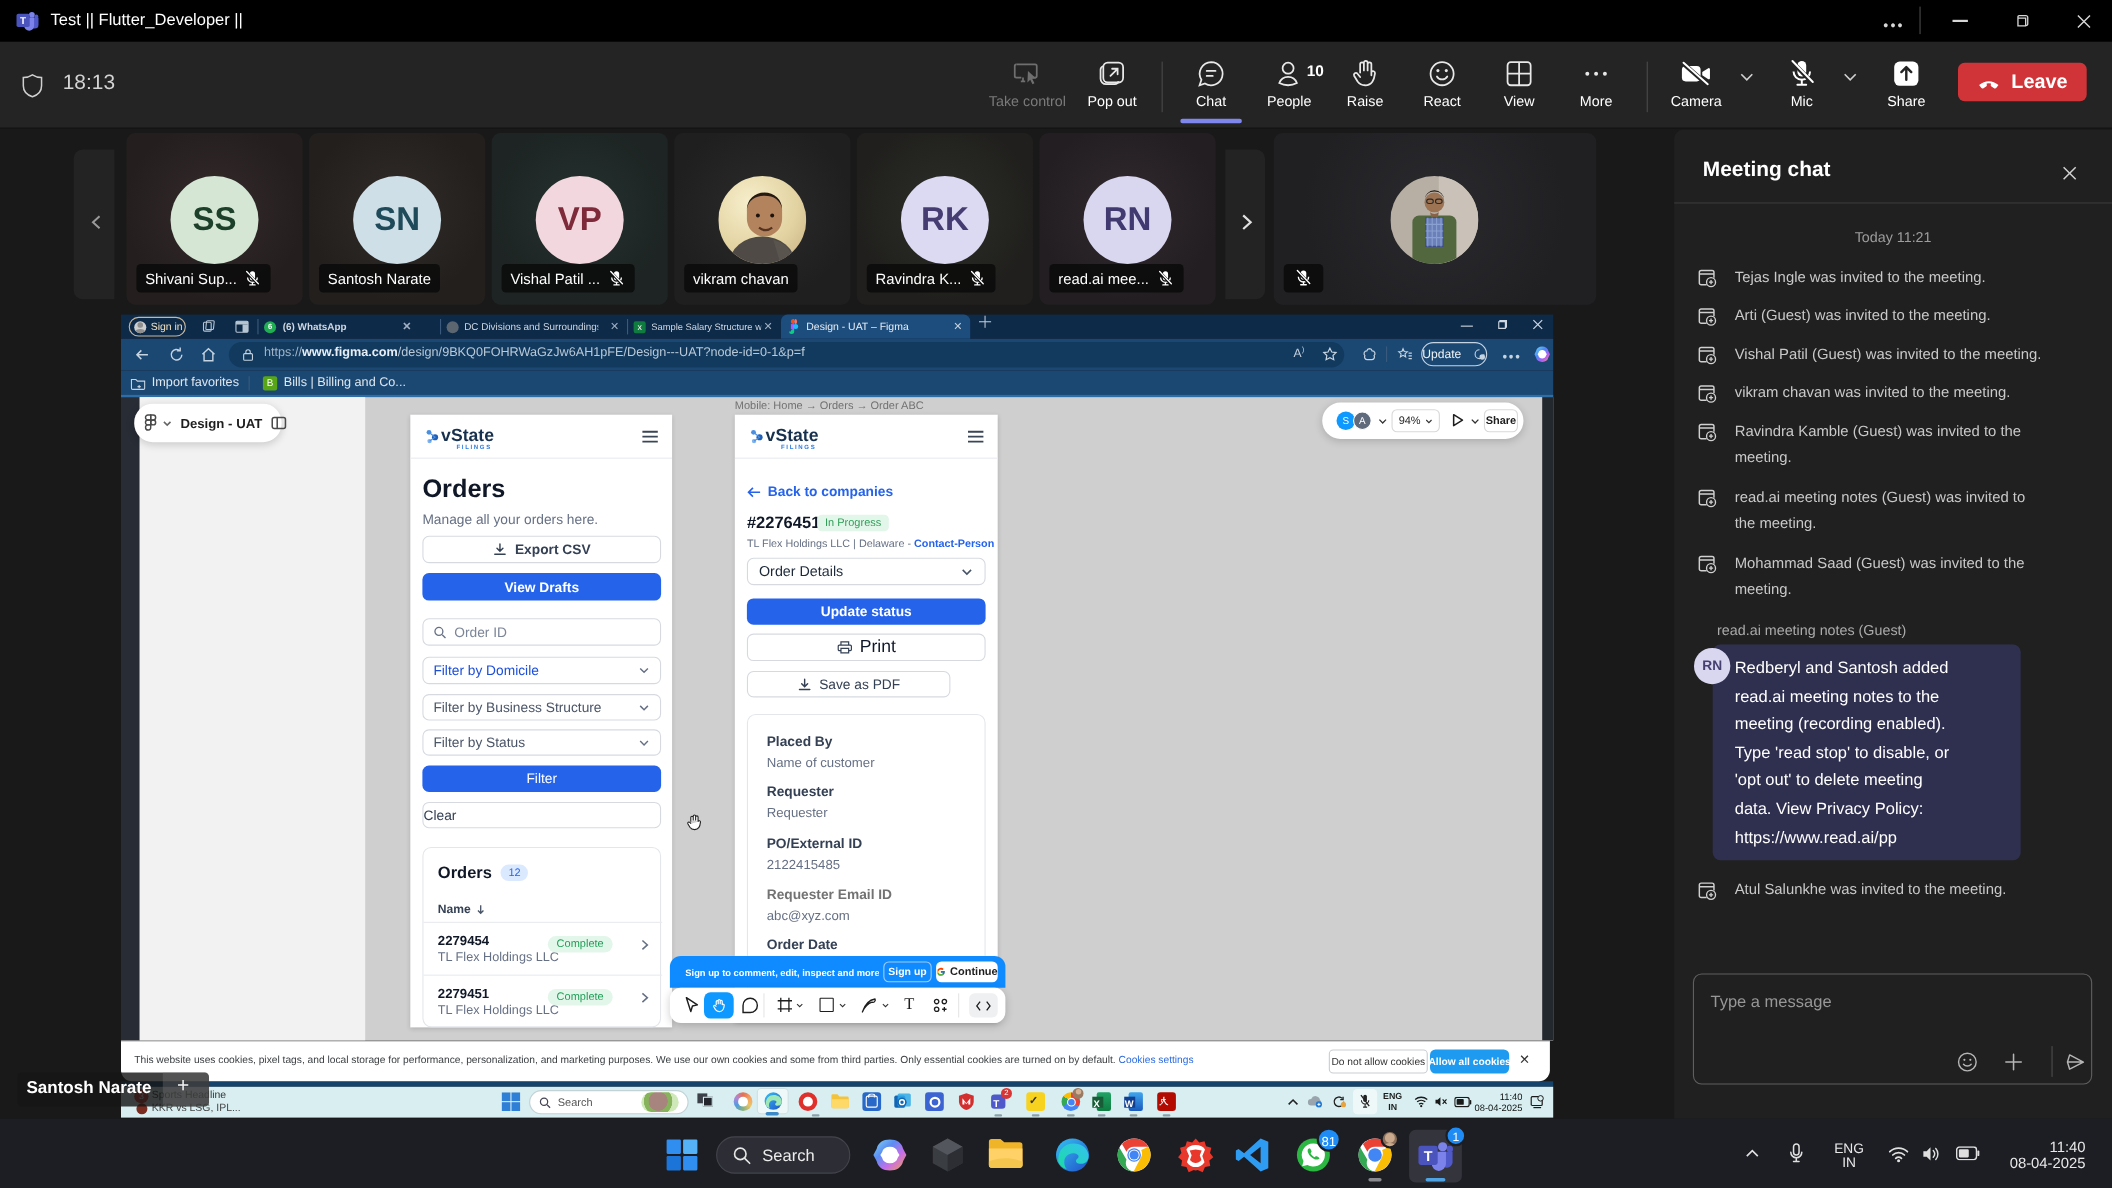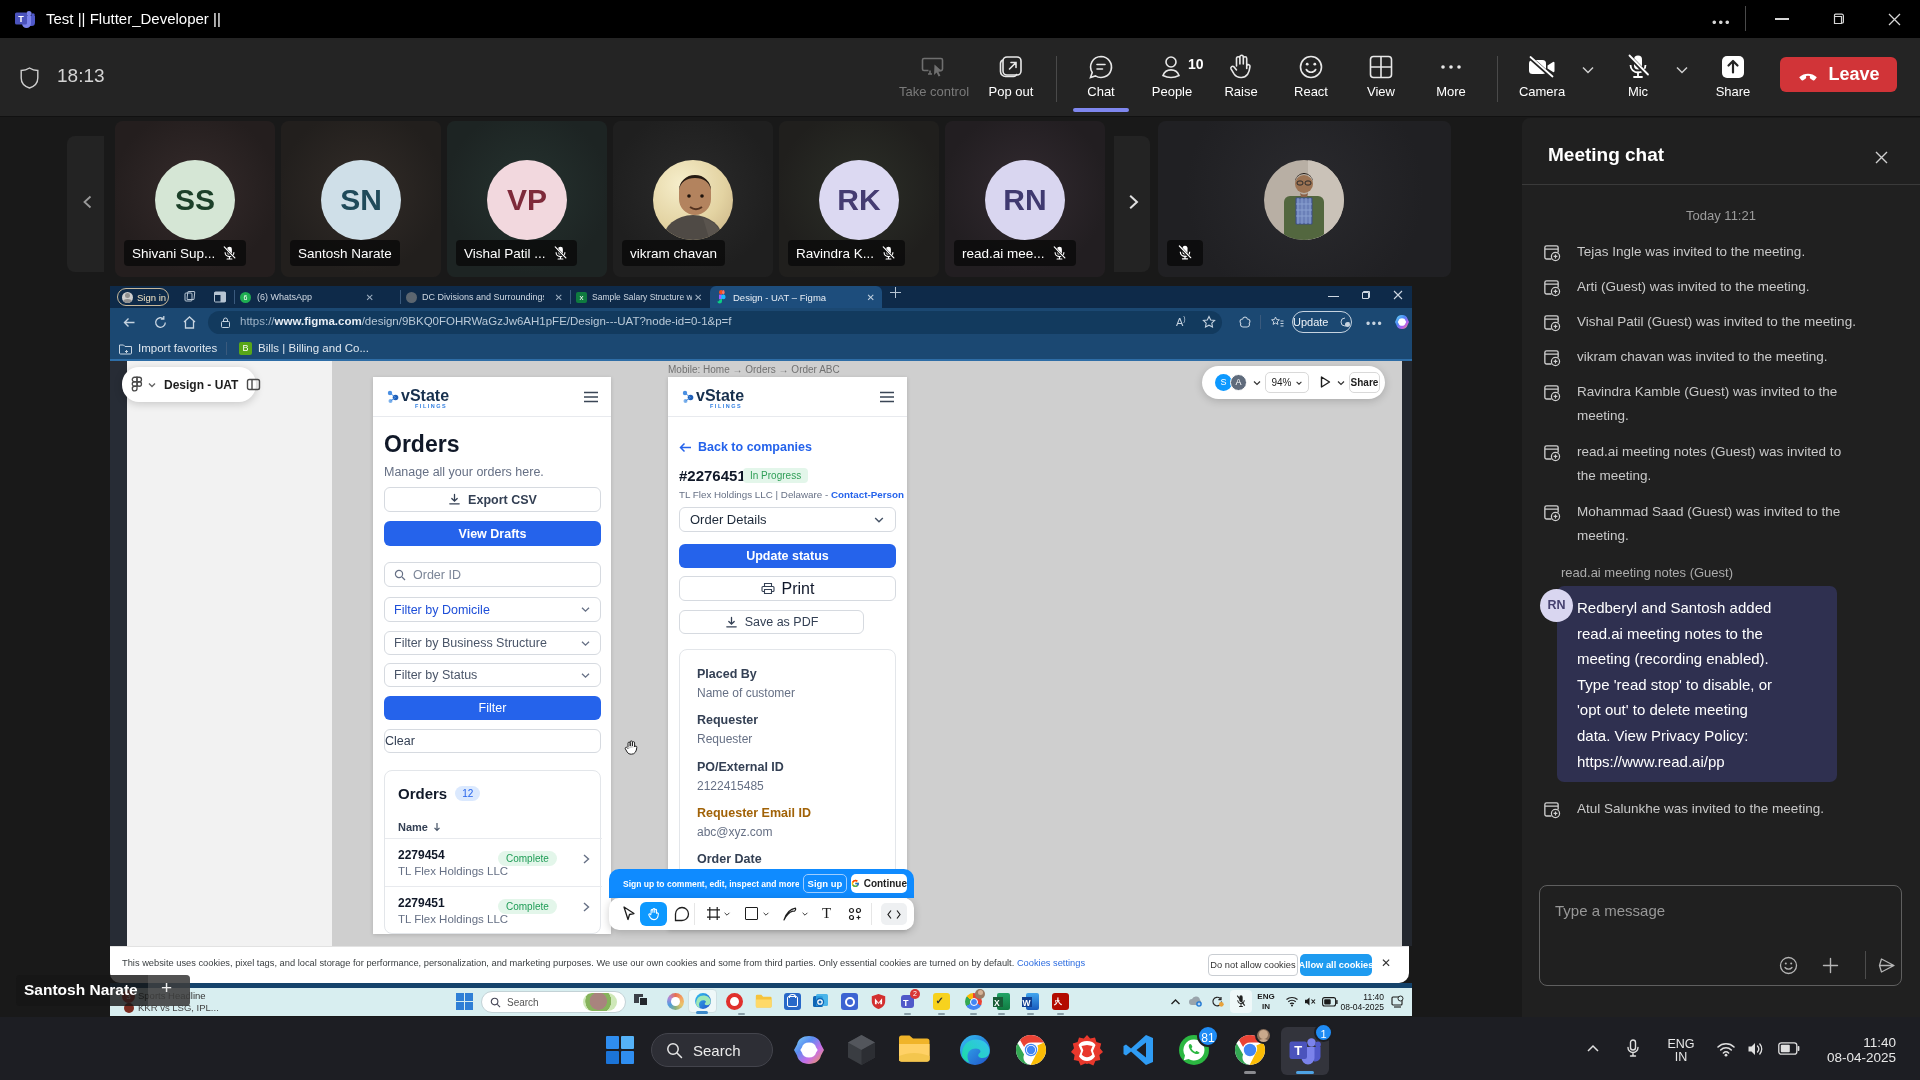--- a/index.html
+++ b/index.html
@@ -309,21 +309,21 @@
           <rect x="2" y="3" width="7" height="8" rx="1" stroke="#b7c5d3" fill="none"></rect>
           <rect x="5" y="1.6" width="7" height="8" rx="1" stroke="#b7c5d3" fill="none" transform="skewX(-6)"></rect>
         </svg>
       <svg class="abs" style="left:103px;top:4px;" width="14" height="14" viewBox="0 0 14 14">
           <rect x="1.5" y="2" width="11" height="10" rx="1" stroke="#b7c5d3" fill="none"></rect>
           <rect x="1.5" y="2" width="11" height="3" fill="#b7c5d3"></rect>
           <rect x="7.5" y="5" width="5" height="7" fill="#b7c5d3"></rect>
         </svg>
       <div class="abs" style="left:124px;top:4px;width:1px;height:14px;background:#3a5a7d;"></div>
 
-      <div class="abs flex" style="left:126px;top:0;width:144px;height:22px;">
+      <div class="abs flex" style="left:126px;top:0;width:144px;height:22px;font-weight:bold;">
         <div style="width:11px;height:11px;border-radius:50%;background:#1fae52;margin-left:4px;display:flex;align-items:center;justify-content:center;color:#fff;font-size:7px;">6</div>
         <span style="color:#cfd8e2;font-size:9px;margin-left:6px;white-space:nowrap;">(6) WhatsApp</span>
         <span style="color:#9fb0c2;font-size:10px;margin-left:auto;margin-right:6px;">✕</span>
       </div>
       <div class="abs" style="left:290px;top:4px;width:1px;height:14px;background:#3a5a7d;"></div>
 
       <div class="abs flex" style="left:292px;top:0;width:167px;height:22px;">
         <div style="width:11px;height:11px;border-radius:50%;background:#5c6670;margin-left:4px;"></div>
         <span style="color:#cfd8e2;font-size:9px;margin-left:5px;white-space:nowrap;overflow:hidden;max-width:122px;">DC Divisions and Surroundings</span>
         <span style="color:#9fb0c2;font-size:10px;margin-left:auto;margin-right:6px;">✕</span>
@@ -578,21 +578,21 @@
             </svg>
           <span style="font-size:12.5px;color:#344054;">Save as PDF</span>
         </div>
         <div class="abs" style="left:11px;top:272px;width:217px;height:281px;border:1px solid #e3e6ea;border-radius:8px;">
           <div class="abs" style="left:17px;top:17px;font-size:12.5px;font-weight:bold;color:#344054;">Placed By</div>
           <div class="abs" style="left:17px;top:36px;font-size:12px;color:#667085;">Name of customer</div>
           <div class="abs" style="left:17px;top:63px;font-size:12.5px;font-weight:bold;color:#344054;">Requester</div>
           <div class="abs" style="left:17px;top:82px;font-size:12px;color:#667085;">Requester</div>
           <div class="abs" style="left:17px;top:110px;font-size:12.5px;font-weight:bold;color:#344054;">PO/External ID</div>
           <div class="abs" style="left:17px;top:129px;font-size:12px;color:#667085;">2122415485</div>
-          <div class="abs" style="left:17px;top:156px;font-size:12.5px;font-weight:bold;color:#a16207;">Requester Email ID</div>
+          <div class="abs" style="left:17px;top:156px;font-size:12.5px;font-weight:bold;color:#737373;">Requester Email ID</div>
           <div class="abs" style="left:17px;top:175px;font-size:12px;color:#667085;">abc@xyz.com</div>
           <div class="abs" style="left:17px;top:202px;font-size:12.5px;font-weight:bold;color:#344054;">Order Date</div>
         </div>
       </div>
 
       <svg class="abs" style="left:513px;top:378px;" width="17" height="18" viewBox="0 0 17 18">
           <path d="M5 8 V4.2 a1.1 1.1 0 0 1 2.2 0 V7 M7.2 7 V3 a1.1 1.1 0 0 1 2.2 0 V7 M9.4 7 V3.8 a1.1 1.1 0 0 1 2.2 0 V8 M11.6 8 a1.1 1.1 0 0 1 2.2.4 c-.2 1.8-.5 3.6-1.4 4.8 a4.8 4.8 0 0 1-4 2 c-2 0-3.2-.6-4.2-2.1 L2.3 9.8 a1.1 1.1 0 0 1 1.8-1.2 l1 1.2" fill="#fff" stroke="#222" stroke-width="1" stroke-linejoin="round"></path>
         </svg>
 
       <div class="abs" style="left:1092px;top:5px;width:183px;height:33px;background:#fff;border-radius:17px;box-shadow:0 2px 8px rgba(0,0,0,.18);"></div>

